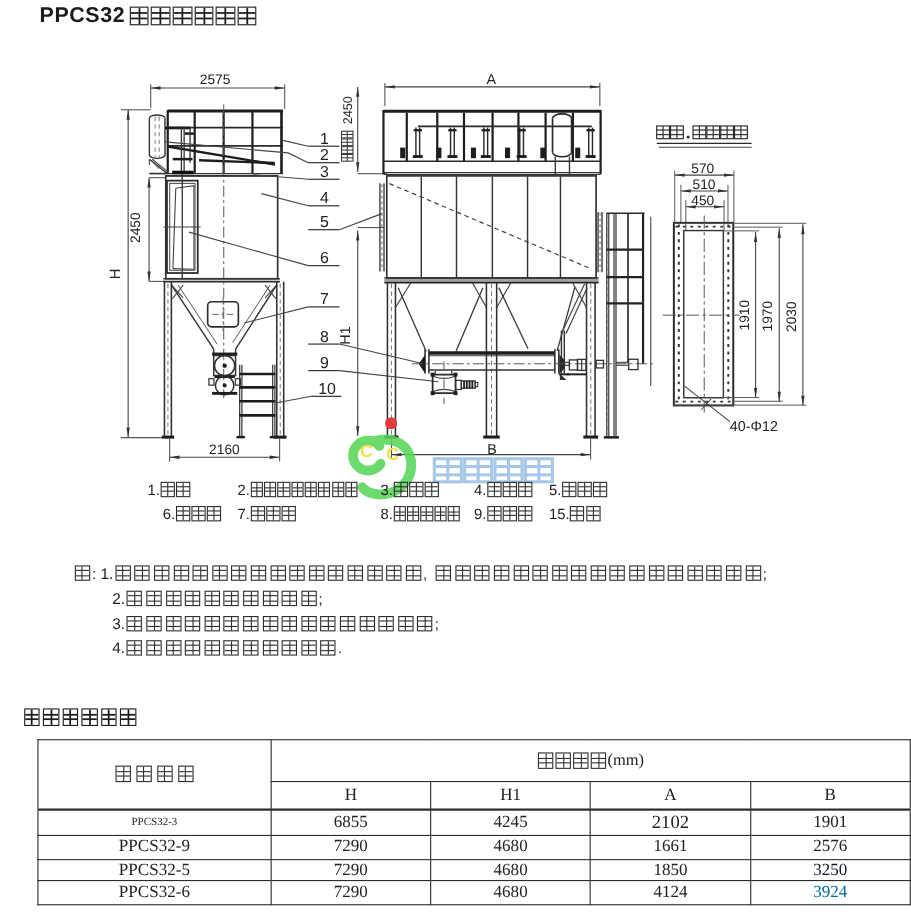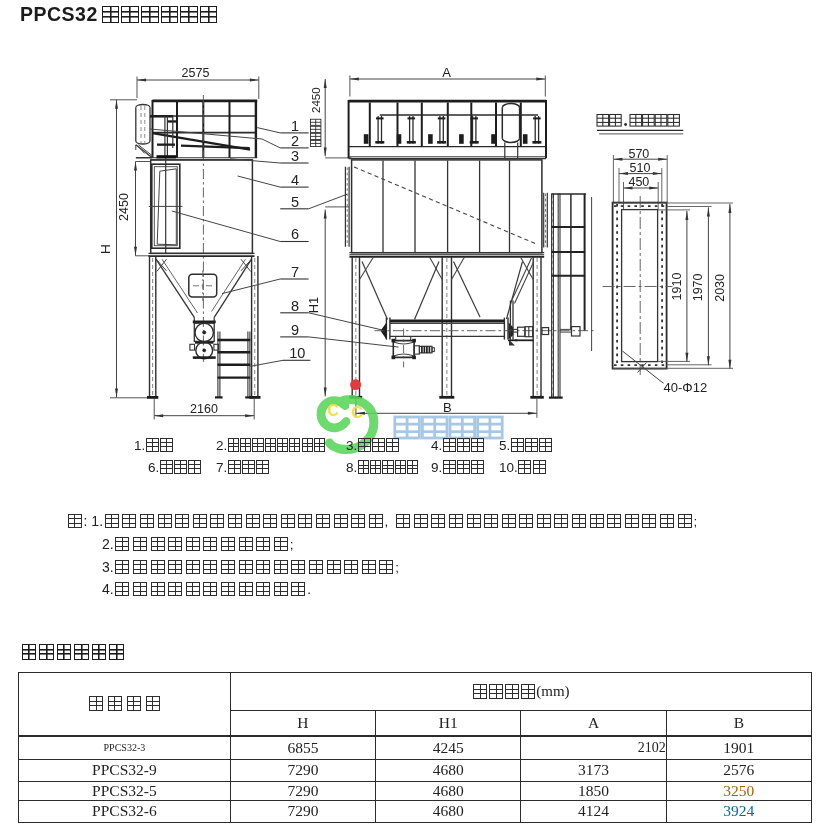--- a/index.html
+++ b/index.html
@@ -18,21 +18,21 @@
 .s12{width:11.2px;height:13.2px;margin:0 .55px;}
 .s15{width:14.6px;height:15.2px;margin:0 1.5px;}
 .s18{width:17.6px;height:17.6px;margin:0 1px;}
 .pun{display:inline-block;width:6px;}
 table{border-collapse:collapse;}
 td{border:1px solid #2b2b2b;text-align:center;vertical-align:middle;padding:0;}
 </style>
 </head>
 <body>
 
-<div class="abs row" style="left:20px;top:4px;height:21px;">
+<div class="abs row" style="left:36px;top:4px;height:21px;">
 <span style="font-size:19.5px;font-weight:bold;color:#1b1b1b;letter-spacing:.5px;">PPCS32</span>
 <span style="width:3px;display:inline-block;"></span>
 <i class="g gb s18"></i>
     <i class="g gb s18"></i>
     <i class="g gb s18"></i>
     <i class="g gb s18"></i>
     <i class="g gb s18"></i>
     <i class="g gb s18"></i>
 </div>
 
@@ -590,21 +590,21 @@
     <i class="g s12"></i>
     <i class="g s12"></i>
   </div>
 <div class="abs row" style="left:431px;top:460px;height:14px;">
     <span class="num">9.</span>
     <i class="g s13"></i>
     <i class="g s13"></i>
     <i class="g s13"></i>
   </div>
 <div class="abs row" style="left:499px;top:460px;height:14px;">
-    <span class="num">10.</span>
+    <span class="num">15.</span>
     <i class="g s13"></i>
     <i class="g s13"></i>
   </div>
 
 <div class="abs row" style="left:66px;top:513px;height:16px;">
 <i class="g s14"></i>
     <span class="num" style="font-size:14px;">:&nbsp;1.</span>
 <i class="g s14"></i>
     <i class="g s14"></i>
     <i class="g s14"></i>
@@ -697,21 +697,21 @@
 
 <div class="abs row" style="left:20px;top:644px;height:16px;">
 <i class="g gb s15"></i>
     <i class="g gb s15"></i>
     <i class="g gb s15"></i>
     <i class="g gb s15"></i>
     <i class="g gb s15"></i>
     <i class="g gb s15"></i>
 </div>
 
-<div class="abs" style="left:18px;top:672px;">
+<div class="abs" style="left:34px;top:672px;">
 <table style="width:794px;border:1.6px solid #2b2b2b;">
 <colgroup>
         <col style="width:212px;">
         <col style="width:145.5px;">
         <col style="width:145.5px;">
         <col style="width:145.5px;">
         <col style="width:145.5px;">
       </colgroup>
 <tbody>
         <tr style="height:38px;">
@@ -736,36 +736,36 @@
 <tr style="height:25px;border-bottom:2.4px solid #2b2b2b;">
 <td class="ser" style="font-size:15.5px;color:#222;">H</td>
 <td class="ser" style="font-size:15.5px;color:#222;">H1</td>
 <td class="ser" style="font-size:15.5px;color:#222;">A</td>
 <td class="ser" style="font-size:15.5px;color:#222;">B</td>
 </tr>
 <tr style="height:23.5px;">
           <td class="ser" style="font-size:10px;color:#222;">PPCS32-3</td>
           <td class="ser" style="font-size:15.5px;color:#222;font-family:Liberation Serif, serif;">6855</td>
           <td class="ser" style="font-size:15.5px;color:#222;">4245</td>
-          <td class="ser" style="font-size:14px;color:#222;text-align:right;">2102</td>
+          <td class="ser" style="font-size:17px;color:#222;">2102</td>
           <td class="ser" style="font-size:15.5px;color:#222;">1901</td>
         </tr>
 <tr style="height:22.4px;">
           <td class="ser" style="font-size:15.5px;color:#222;">PPCS32-9</td>
           <td class="ser" style="font-size:15.5px;color:#222;">7290</td>
           <td class="ser" style="font-size:15.5px;color:#222;">4680</td>
-          <td class="ser" style="font-size:15.5px;color:#222;">3173</td>
+          <td class="ser" style="font-size:15.5px;color:#222;">1661</td>
           <td class="ser" style="font-size:15.5px;color:#222;">2576</td>
         </tr>
 <tr style="height:14px;">
           <td class="ser" style="font-size:15.5px;color:#222;">PPCS32-5</td>
           <td class="ser" style="font-size:15.5px;color:#222;">7290</td>
           <td class="ser" style="font-size:15.5px;color:#222;">4680</td>
           <td class="ser" style="font-size:15.5px;color:#222;">1850</td>
-          <td class="ser" style="font-size:15.5px;color:#a16207;">3250</td>
+          <td class="ser" style="font-size:15.5px;color:#0f172a;">3250</td>
         </tr>
 <tr style="height:22.2px;">
           <td class="ser" style="font-size:15.5px;color:#222;">PPCS32-6</td>
           <td class="ser" style="font-size:15.5px;color:#222;">7290</td>
           <td class="ser" style="font-size:15.5px;color:#222;">4680</td>
           <td class="ser" style="font-size:15.5px;color:#222;">4124</td>
           <td class="ser" style="font-size:15.5px;color:#0369a1;">3924</td>
         </tr>
 </tbody>
     </table>

